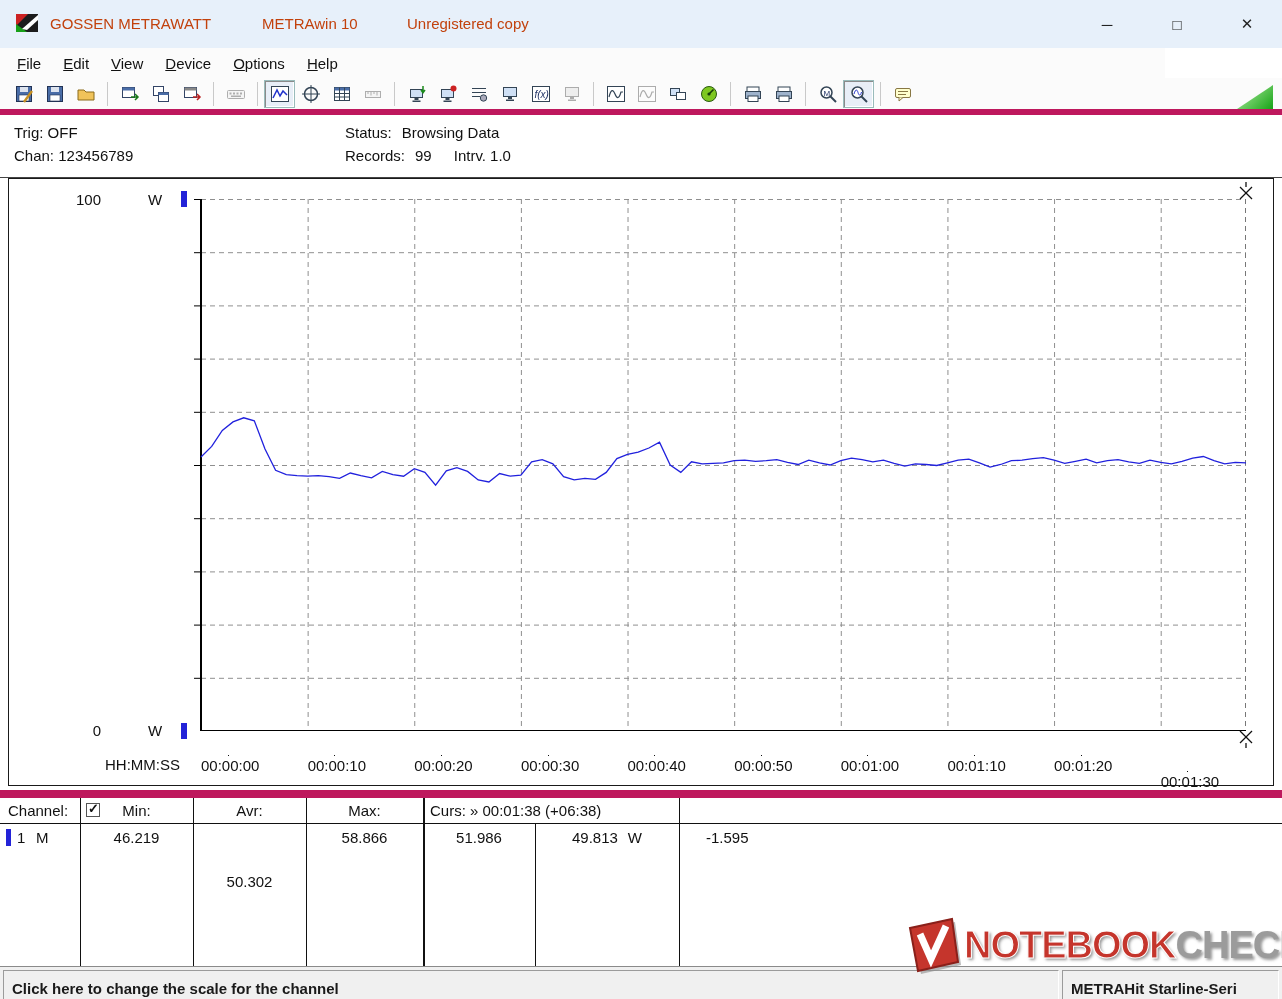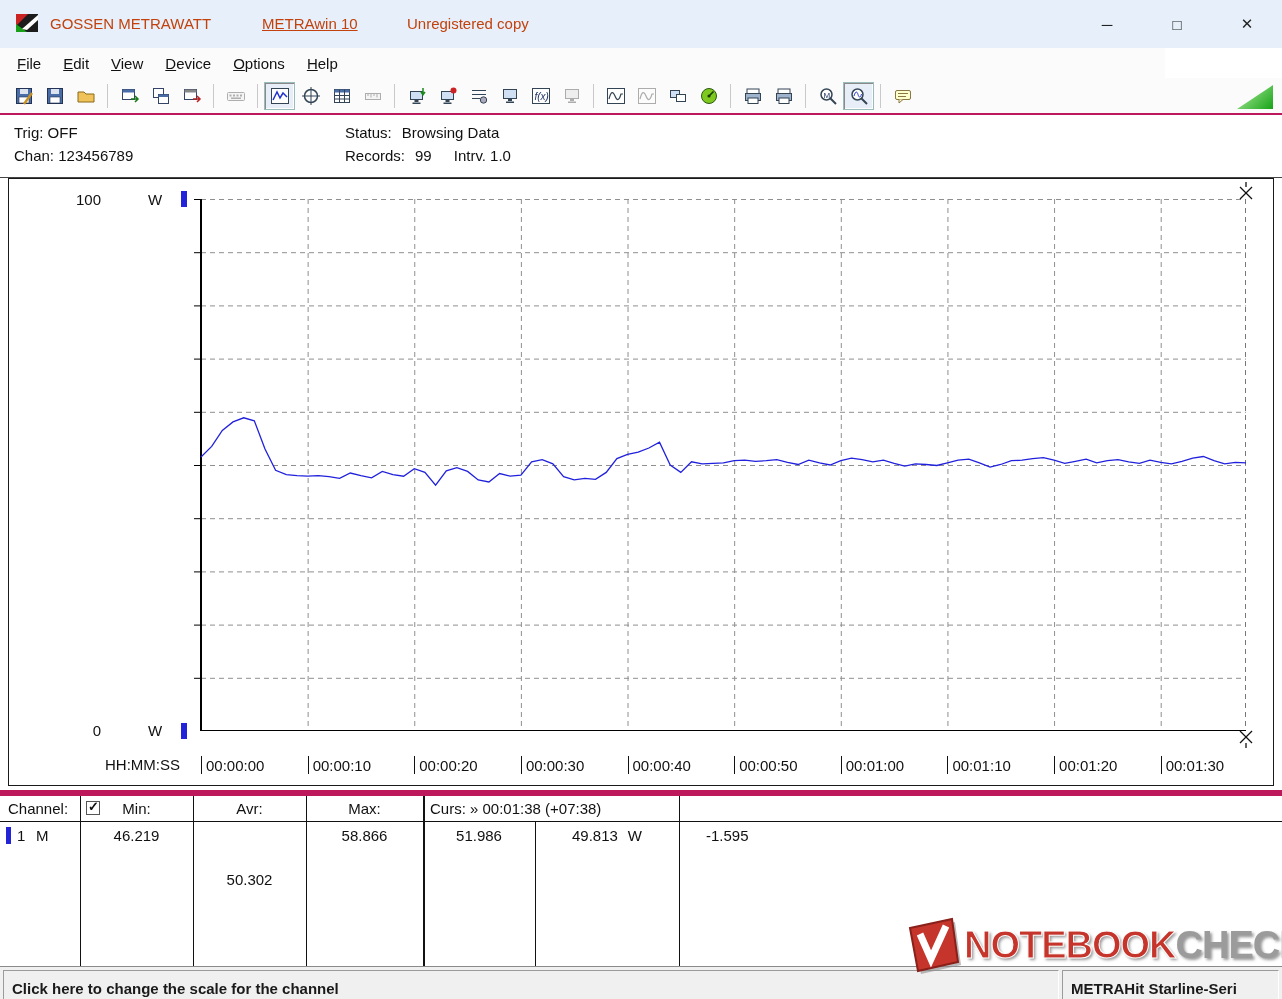--- a/index.html
+++ b/index.html
@@ -4,35 +4,35 @@
 <style>
   html,body{margin:0;padding:0;background:#fff;}
   #app{position:relative;width:1282px;height:999px;background:#fff;overflow:hidden;
        font-family:"Liberation Sans",sans-serif;color:#111;font-size:15px;}
 
   
   .titlebar{position:absolute;left:0;top:0;width:1282px;height:48px;background:#e7f0fa;}
   .app-logo{position:absolute;left:14px;top:11px;width:26px;height:26px;}
   .title-text{position:absolute;top:15px;font-size:15px;color:#c2410c;white-space:nowrap;}
   .t-brand{left:50px;}
-  .t-app{left:262px;text-decoration:underline;}
+  .t-app{left:262px;}
   .t-note{left:407px;}
   .win-controls{position:absolute;right:0;top:0;height:48px;display:flex;}
   .win-btn{width:70px;height:48px;display:flex;align-items:center;justify-content:center;
            font-size:15px;color:#222;cursor:default;}
 
   
   .menubar{position:absolute;left:0;top:48px;width:1165px;height:30px;background:#fbfbfb;
            display:flex;align-items:center;padding-left:6px;box-sizing:border-box;}
   .menu-item{padding:4px 11px;font-size:15px;}
   .menu-item::first-letter{text-decoration:underline;}
 
   
   .toolbar{position:absolute;left:0;top:78px;width:1282px;height:37px;background:#fbfbfb;
-           border-bottom:2px solid #be185d;display:flex;align-items:center;
+           border-bottom:6px solid #be185d;display:flex;align-items:center;
            padding-left:8px;box-sizing:border-box;}
   .tb-btn{width:31px;height:28px;display:flex;align-items:center;justify-content:center;flex:0 0 auto;}
   .tb-btn.pressed{background:#e8eef7;box-shadow:inset 1px 1px 0 #8a8a8a, inset -1px -1px 0 #fff;border:1px solid #9bb;box-sizing:border-box;}
   .tb-btn.disabled svg{opacity:.42;filter:grayscale(100%);}
   .tb-sep{width:1px;height:24px;background:#c9c9c9;margin:0 6px;flex:0 0 auto;}
   .corner-triangle{position:absolute;right:9px;top:7px;width:36px;height:24px;
        background:linear-gradient(135deg,#b9f0a8,#16a316);
        clip-path:polygon(100% 0,100% 100%,0 100%);}
 
   
@@ -58,27 +58,27 @@
   .y-min{left:48px;top:543px;width:44px;text-align:right;}
   .y-unit-top{left:139px;top:12px;}
   .y-unit-bottom{left:139px;top:543px;}
   .range-marker{position:absolute;left:172px;width:6px;height:16px;background:#2323d8;}
   .rm-top{top:12px;}
   .rm-bottom{top:544px;}
   .cursor-flag{position:absolute;left:1229px;width:16px;height:18px;}
   .cf-top{top:3px;}
   .cf-bottom{top:551px;}
   .xaxis-name{position:absolute;left:96px;top:577px;font-size:15px;}
-  .xtick{position:absolute;top:576px;height:20px;display:flex;align-items:center;white-space:nowrap;}
+  .xtick{position:absolute;top:576px;height:20px;display:flex;align-items:center;white-space:nowrap;flex-direction:column;}
   .tickbar{display:inline-block;width:1px;height:18px;background:#111;margin-right:4px;}
   .ticktext{font-size:15px;line-height:19px;}
 
   
   .table-panel{position:absolute;left:0;top:790px;width:1282px;height:172px;background:#fff;
-               border-top:6px solid #be185d;box-sizing:border-box;}
+               border-top:8px solid #be185d;box-sizing:border-box;}
   .th-row{position:absolute;left:0;top:0;width:1282px;height:26px;border-bottom:1px solid #111;box-sizing:border-box;}
   .tcell{position:absolute;font-size:15px;white-space:nowrap;}
   .h-channel{left:8px;top:4px;}
   .checkbox{position:absolute;left:86px;top:5px;width:14px;height:14px;border:1px solid #555;
             background:#fff;box-sizing:border-box;}
   .checkbox::after{content:"✓";position:absolute;left:1px;top:-3px;font-size:13px;font-weight:bold;color:#111;}
   .h-min{left:80px;top:4px;width:113px;text-align:center;}
   .h-avr{left:193px;top:4px;width:113px;text-align:center;}
   .h-max{left:306px;top:4px;width:117px;text-align:center;}
   .h-curs{left:430px;top:4px;}
@@ -451,34 +451,34 @@
         <span class="ticktext">00:01:00</span>
       </div>
       <div class="xtick" style="left: 938.429px;">
         <span class="tickbar"></span>
         <span class="ticktext">00:01:10</span>
       </div>
       <div class="xtick" style="left: 1045.06px;">
         <span class="tickbar"></span>
         <span class="ticktext">00:01:20</span>
       </div>
-      <div class="xtick" style="left: 1151.69px;">
+      <div class="xtick" style="left: 1151.69px; margin-top: 16px;">
         <span class="tickbar"></span>
         <span class="ticktext">00:01:30</span>
       </div>
     </div>
 
   <div class="table-panel">
     <div class="th-row">
       <span class="tcell h-channel">Channel:</span>
       <span class="checkbox"></span>
       <span class="tcell h-min">Min:</span>
       <span class="tcell h-avr">Avr:</span>
       <span class="tcell h-max">Max:</span>
-      <span class="tcell h-curs">Curs: » 00:01:38 (+07:38)</span>
+      <span class="tcell h-curs">Curs: » 00:01:38 (+06:38)</span>
     </div>
     <div class="vline v1"></div>
     <div class="vline v2"></div>
     <div class="vline v3"></div>
     <div class="vline v4"></div>
     <div class="vline v5"></div>
     <div class="vline v6"></div>
 
     <div class="row-marker"></div>
     <span class="tcell c-id">1</span>

